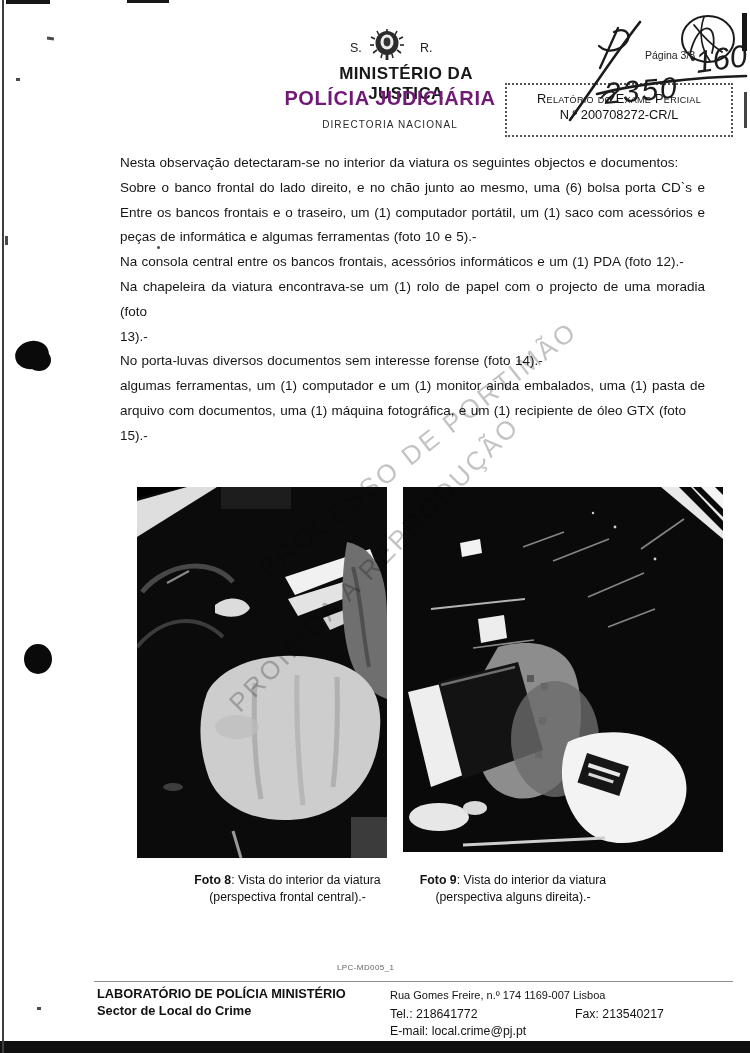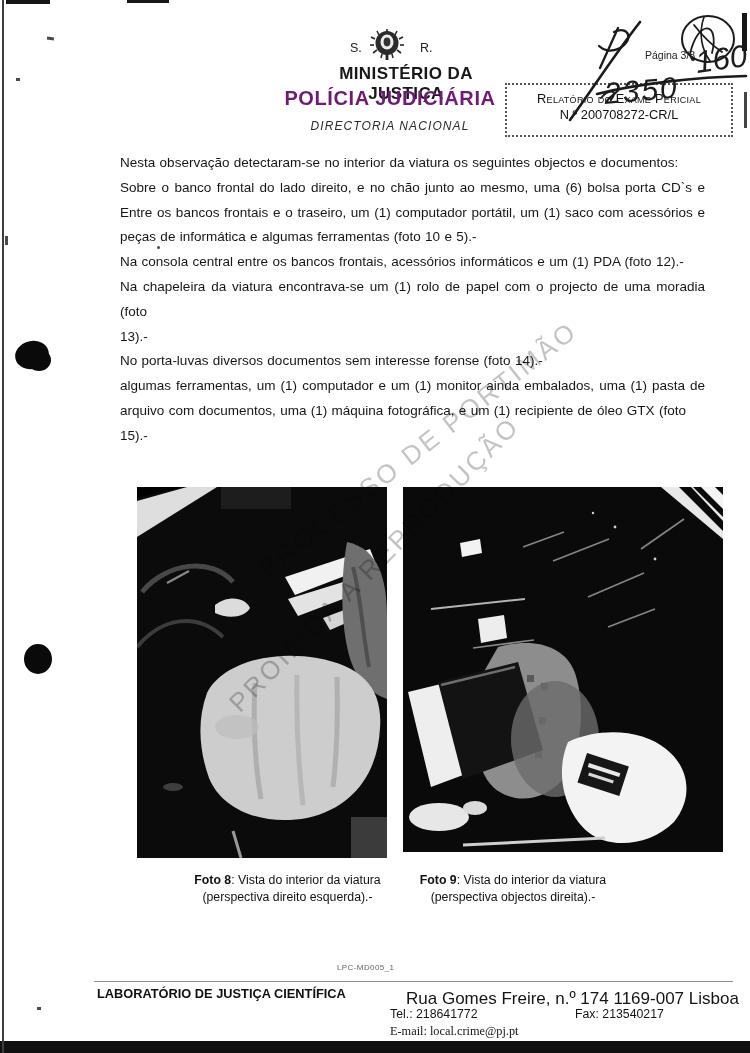--- a/index.html
+++ b/index.html
@@ -4,21 +4,21 @@
 <style>
   html,body{margin:0;padding:0;background:#9a9a9a;}
   .page{position:relative;width:750px;height:1053px;background:#ffffff;overflow:hidden;
         font-family:"Liberation Sans",sans-serif;color:#1c1c1c;}
   .abs{position:absolute;}
 
   
   .sr{font-size:12.5px;color:#222;}
   .ministry{left:306px;top:64px;width:200px;text-align:center;font-size:17px;font-weight:bold;letter-spacing:.4px;color:#181818;}
   .agency{left:270px;top:87px;width:240px;text-align:center;font-size:20px;font-weight:bold;letter-spacing:.6px;color:#701a75;}
-  .directorate{left:290px;top:119px;width:200px;text-align:center;font-size:12px;letter-spacing:1.1px;color:#2a2a2a;font-style:italic;}
+  .directorate{left:290px;top:119px;width:200px;text-align:center;font-size:10px;letter-spacing:1.1px;color:#2a2a2a;}
   .pagina{left:645px;top:49px;font-size:10.5px;color:#222;}
   .report-box{left:505px;top:83px;width:224px;height:44px;border:2px dotted #555;text-align:center;padding-top:6px;background:rgba(255,255,255,.6);}
   .report-box .l1{font-size:12.8px;font-variant:small-caps;letter-spacing:.3px;color:#111;}
   .report-box .l2{font-size:12.8px;margin-top:1px;color:#111;}
 
   
   .bodytext{left:92px;top:151px;width:613px;font-size:13.5px;line-height:24.8px;color:#161616;word-spacing:.6px;}
   .bline{white-space:normal;margin-left:28px;}
   .bline.j{text-align:justify;text-align-last:justify;}
 
@@ -29,24 +29,24 @@
   .wm2{left:234px;top:692px;transform:rotate(-45.5deg);}
 
   
   .photo{z-index:4;}
   .caption{font-size:12.3px;line-height:16.5px;text-align:center;color:#111;z-index:5;}
 
   
   .formcode{left:337px;top:963px;font-size:8px;color:#666;letter-spacing:.4px;}
   .footline{left:94px;top:981px;width:639px;height:1.4px;background:#8f8f8f;}
   .lab{left:97px;top:985px;font-size:12.8px;font-weight:bold;line-height:17.3px;color:#101010;}
-  .addr{left:406px;top:989px;font-size:17px;color:#141414;}
+  .addr{left:390px;top:989px;font-size:11px;color:#141414;}
   .tel{left:390px;top:1007px;font-size:12.3px;color:#141414;}
   .fax{left:575px;top:1007px;font-size:12.3px;color:#141414;}
-  .email{left:390px;top:1024px;font-size:12.3px;color:#141414;font-family:Liberation Serif, serif;}
+  .email{left:390px;top:1024px;font-size:12.3px;color:#141414;}
   .bottomband{left:0;top:1041px;width:750px;height:12px;background:#101010;}
 
   
   .hairline-left{left:2px;top:0;width:2px;height:1053px;background:#3d3d3d;z-index:8;}
   .dash{background:#161616;z-index:8;}
   .punch{background:#0a0a0a;border-radius:50%;z-index:8;}
   .speck{background:#4a4a4a;z-index:8;}
   svg{display:block;}
 </style>
 </head>
@@ -185,31 +185,32 @@
     <ellipse cx="36" cy="330" rx="30" ry="14" fill="#e7e7e7"></ellipse>
     <ellipse cx="72" cy="321" rx="12" ry="7" fill="#dadada"></ellipse>
     <path d="M60,358 L202,351" stroke="#cfcfcf" stroke-width="3" fill="none"></path>
   </svg>
 
   <div class="abs wm wm1">PROCESSO DE PORTIMÃO</div>
   <div class="abs wm wm2">PROIBIDA A REPRODUÇÃO</div>
 
   <div class="abs caption" style="left:140px;top:872px;width:295px;">
     <b>Foto 8</b><span>: Vista do interior da viatura</span><br>
-    <span>(perspectiva direito esquerda).-</span>
+    <span>(perspectiva frontal central).-</span>
   </div>
   <div class="abs caption" style="left:368px;top:872px;width:290px;">
     <b>Foto 9</b><span>: Vista do interior da viatura</span><br>
-    <span>(perspectiva objectos direita).-</span>
+    <span>(perspectiva alguns direita).-</span>
   </div>
 
   <div class="abs formcode">LPC-MD005_1</div>
   <div class="abs footline"></div>
   <div class="abs lab">
-    <div>LABORATÓRIO DE JUSTIÇA CIENTÍFICA</div>
+    <div>LABORATÓRIO DE POLÍCIA MINISTÉRIO</div>
+    <div>Sector de Local do Crime</div>
   </div>
   <div class="abs addr">Rua Gomes Freire, n.º 174 1169-007 Lisboa</div>
   <div class="abs tel">Tel.: 218641772</div>
   <div class="abs fax">Fax: 213540217</div>
   <div class="abs email">E-mail: local.crime@pj.pt</div>
   <div class="abs bottomband"></div>
 
   <div class="abs hairline-left"></div>
   <div class="abs dash" style="left:6px;top:0;width:44px;height:3.5px;"></div>
   <div class="abs dash" style="left:127px;top:0;width:42px;height:3px;"></div>

